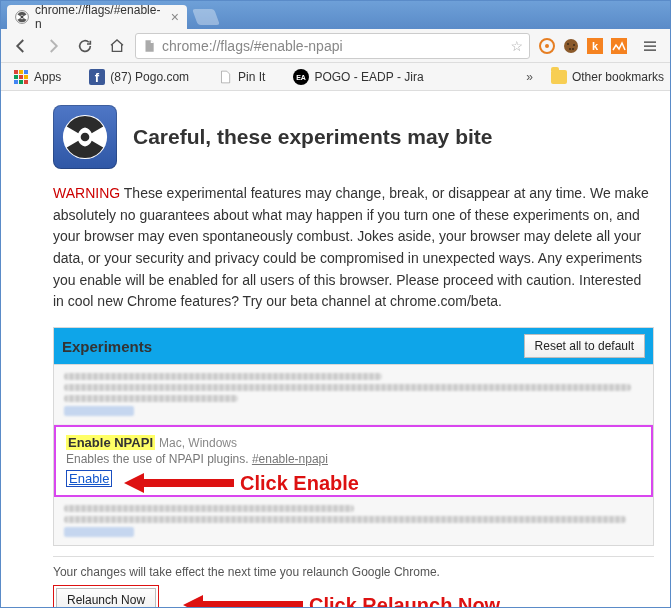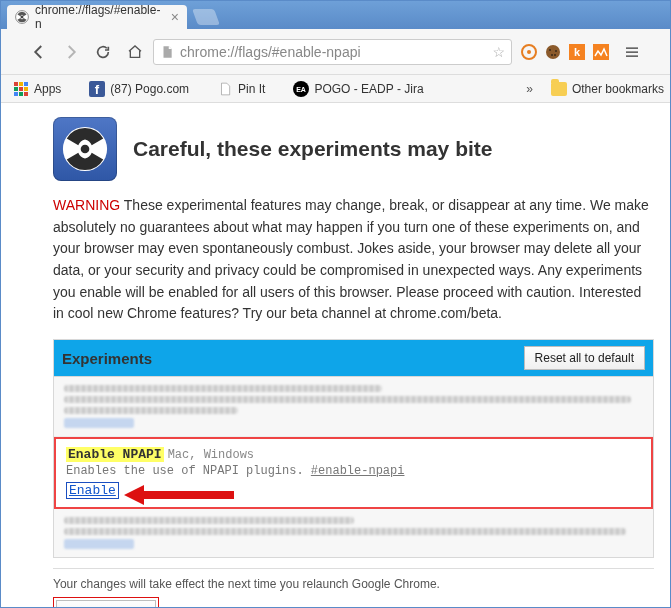--- a/index.html
+++ b/index.html
@@ -37,26 +37,26 @@
   .tab .close { margin-left: 10px; color:#888; font-size:14px; line-height:1;}
   .newtab {
     width: 22px; height: 16px;
     background: rgba(255,255,255,0.35);
     border-radius: 3px;
     transform: skewX(20deg);
     margin-left: 4px; margin-bottom: 4px;
   }
   
   .toolbar {
-    height: 46px;
+    height: 34px;
     background: #f6f6f6;
     border-bottom: 1px solid #ddd;
     display: flex;
     align-items: center;
-    padding: 0 24px;
+    padding: 0 6px;
     gap: 4px;
   }
   .navbtn {
     width: 28px; height: 28px;
     display:flex; align-items:center; justify-content:center;
     color:#5f5f5f;
     border-radius:3px;
   }
   .omnibox {
     flex: 1;
@@ -136,24 +136,23 @@
   .explist { border:1px solid #d8d8d8; border-top:none; }
   .exp-item { padding: 8px 10px; border-bottom:1px solid #eee; background:#f7f7f7;}
   .exp-item:last-child { border-bottom:none;}
   .blurbar {
     height:7px; background: repeating-linear-gradient(90deg,#c9c9c9,#c9c9c9 3px,#dcdcdc 3px,#dcdcdc 6px);
     border-radius:3px; margin-bottom:4px;
     filter: blur(1px);
   }
   .blurlink { height:10px; width:70px; background:#c5d6ef; filter: blur(1px); border-radius:2px; margin-top:4px;}
   .focused {
-    border:2px solid #ef4444;
+    border:2px solid #d946ef;
     background:#fff;
     position:relative;
-    font-family:Liberation Mono, monospace;
   }
   .flagtitle .name { background:#ffff66; font-weight:700; padding:0 2px;}
   .flagtitle .plat { color:#888; font-size:12px; margin-left:4px;}
   .flagdesc { color:#777; font-size:12px; margin-top:2px;}
   .flagdesc .anchor { text-decoration:underline;}
   .enablelink {
     color:#1155cc; text-decoration:underline; font-size:13px;
     display:inline-block; margin-top:4px;
     border:1px solid #1a4ec0; padding:0 2px;
   }
@@ -354,20 +353,21 @@
       </div>
       <div class="flagdesc">
         <span>Enables the use of NPAPI plugins. </span><span class="anchor">#enable-npapi</span>
       </div>
       <a class="enablelink">Enable</a>
 
       <div class="annot" style="left:68px; bottom:0px;">
         <svg class="arrow-svg" width="110" height="24">
             <polygon points="0,12 20,2 20,8 110,8 110,16 20,16 20,22" fill="#d11"></polygon>
           </svg>
+        <span style="margin-left:6px;">Click Enable</span>
       </div>
     </div>
 
     <div class="exp-item">
       <div class="blurbar" style="width:50%"></div>
       <div class="blurbar" style="width:97%"></div>
       <div class="blurlink"></div>
     </div>
   </div>
 

